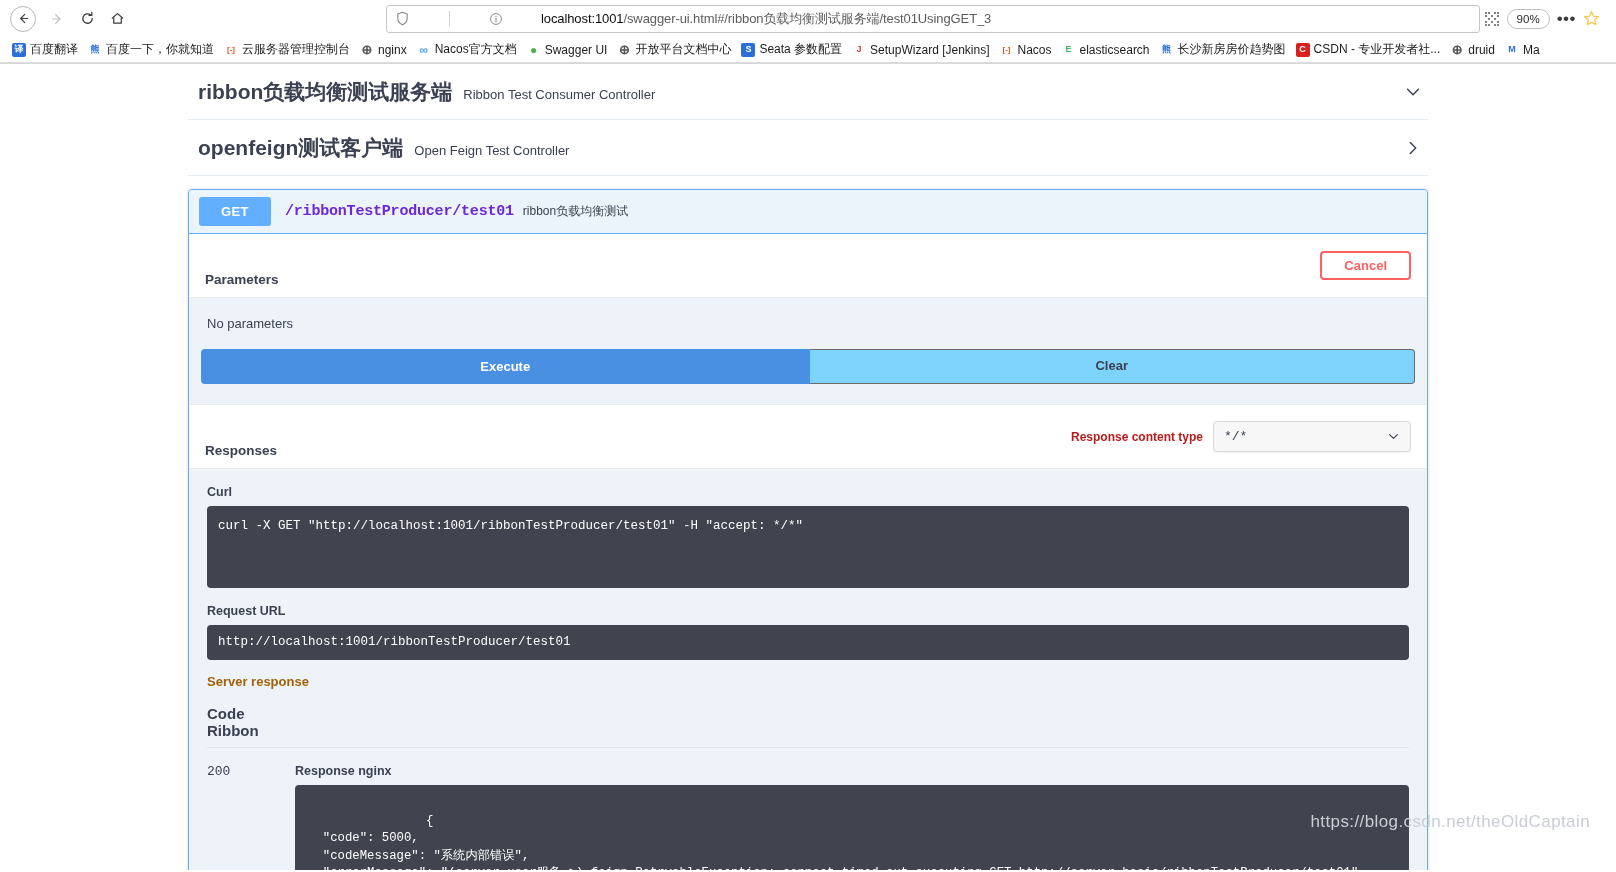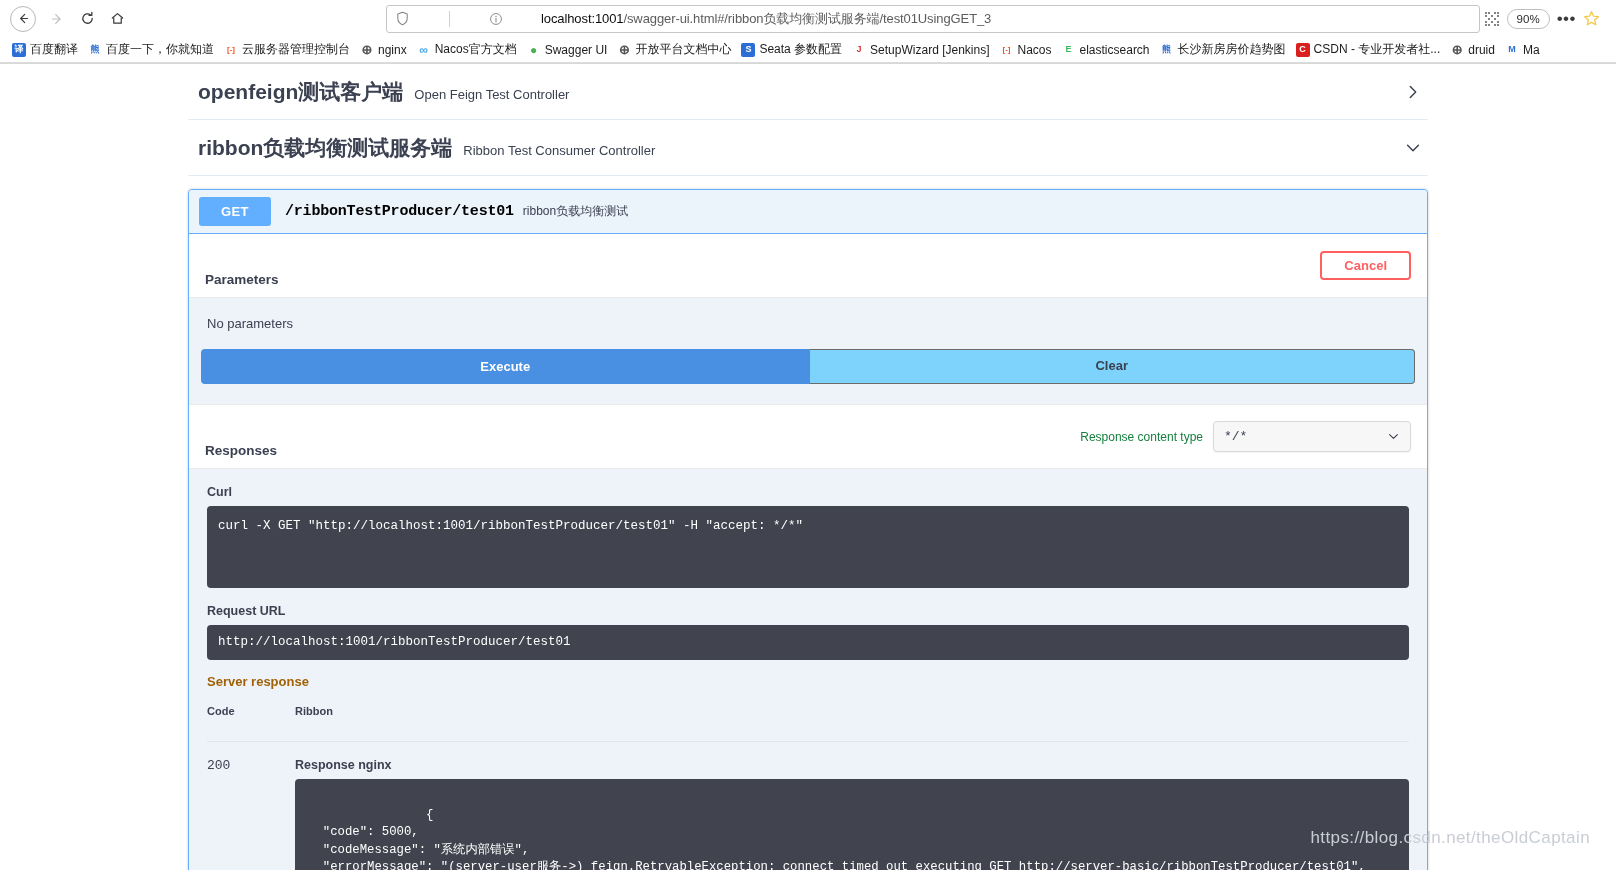--- a/index.html
+++ b/index.html
@@ -208,21 +208,21 @@
     border-radius: 3px;
     min-width: 72px;
     padding: 7px 0;
     letter-spacing: .4px;
     font-family: "Liberation Sans", sans-serif;
   }
   .op-path {
     font-family: "Liberation Mono", monospace;
     font-size: 15px;
     font-weight: bold;
-    color: #000000;
+    color: #6d28d9;
     margin-left: 14px;
     letter-spacing: -0.2px;
   }
   .op-summary {
     font-size: 12px;
     color: #3b4151;
     margin-left: 9px;
   }
 
   .opblock-body { background: #fff; }
@@ -300,21 +300,21 @@
     display: flex;
     align-items: center;
     justify-content: space-between;
     padding: 10px 16px;
     background: #fff;
     border-top: 1px solid #ebebeb;
     border-bottom: 1px solid #ebebeb;
     min-height: 48px;
   }
   .ct-wrap { display: flex; align-items: center; gap: 10px; }
-  .ct-label { font-size: 12px; color: #15803d; font-weight: normal; }
+  .ct-label { font-size: 12px; color: #b91c1c; font-weight: bold; }
   .ct-select {
     border: 1px solid #d9d9d9;
     border-radius: 4px;
     background: #f7f7f7;
     font-family: "Liberation Mono", monospace;
     font-size: 13px;
     color: #3b4151;
     padding: 7px 10px;
     width: 198px;
     display: flex;
@@ -351,25 +351,26 @@
   .code-box.url { padding: 9px 11px; margin-bottom: 14px; }
 
   .server-resp-label {
     font-size: 13px;
     font-weight: bold;
     color: #a16207;
     margin: 4px 0 16px 0;
   }
   .resp-table-head {
     display: flex;
-    font-size: 11px;
-    font-weight: bold;
-    color: #3b4151;
-    padding-bottom: 24px;
+    font-size: 15px;
+    font-weight: bold;
+    color: #3b4151;
+    padding-bottom: 8px;
     border-bottom: 1px solid #dfe5ec;
+    flex-direction: column;
   }
   .col-code { width: 88px; flex: none; }
   .resp-row { display: flex; padding-top: 16px; }
   .resp-code {
     width: 88px; flex: none;
     font-family: "Liberation Mono", monospace;
     font-size: 13px;
     color: #3b4151;
   }
   .resp-details { flex: 1; }
@@ -383,21 +384,21 @@
     font-size: 12.3px;
     line-height: 17.2px;
     white-space: pre;
     overflow: hidden;
     min-height: 124px;
   }
 
   .watermark {
     position: absolute;
     right: 26px;
-    bottom: 22px;
+    bottom: 38px;
     font-size: 17px;
     color: #c9cdd4;
     letter-spacing: .4px;
     pointer-events: none;
     font-family: "Liberation Sans", sans-serif;
   }
 </style>
 </head>
 <body>
 
@@ -531,36 +532,36 @@
     <div class="bm">
         <span class="bm-ico" style="color:#2b6fd6">M</span>
         <span>Ma</span>
       </div>
   </div>
 </div>
 
 <div class="page">
   <div class="swagger-wrap">
 
+    <div class="tag-sec" style="border-bottom:none">
+      <div class="tag-head" style="border-bottom:1px solid #e4ebf1">
+        <span class="tag-title">ribbon负载均衡测试服务端</span>
+        <span class="tag-desc">Ribbon Test Consumer Controller</span>
+        <svg class="tag-arrow" viewBox="0 0 20 20">
+          <path d="M4 7 L10 13 L16 7" fill="none" stroke="#3b4151" stroke-width="1.6" stroke-linecap="round" stroke-linejoin="round"></path>
+        </svg>
+      </div>
+    </div>
+
     <div class="tag-sec">
       <div class="tag-head">
         <span class="tag-title">openfeign测试客户端</span>
         <span class="tag-desc">Open Feign Test Controller</span>
         <svg class="tag-arrow" viewBox="0 0 20 20">
           <path d="M7 4 L13 10 L7 16" fill="none" stroke="#3b4151" stroke-width="1.6" stroke-linecap="round" stroke-linejoin="round"></path>
-        </svg>
-      </div>
-    </div>
-
-    <div class="tag-sec" style="border-bottom:none">
-      <div class="tag-head" style="border-bottom:1px solid #e4ebf1">
-        <span class="tag-title">ribbon负载均衡测试服务端</span>
-        <span class="tag-desc">Ribbon Test Consumer Controller</span>
-        <svg class="tag-arrow" viewBox="0 0 20 20">
-          <path d="M4 7 L10 13 L16 7" fill="none" stroke="#3b4151" stroke-width="1.6" stroke-linecap="round" stroke-linejoin="round"></path>
         </svg>
       </div>
     </div>
 
     <div class="opblock">
       <div class="opblock-summary">
         <div class="method-badge">GET</div>
         <div class="op-path">/ribbonTestProducer/test01</div>
         <div class="op-summary">ribbon负载均衡测试</div>
       </div>

